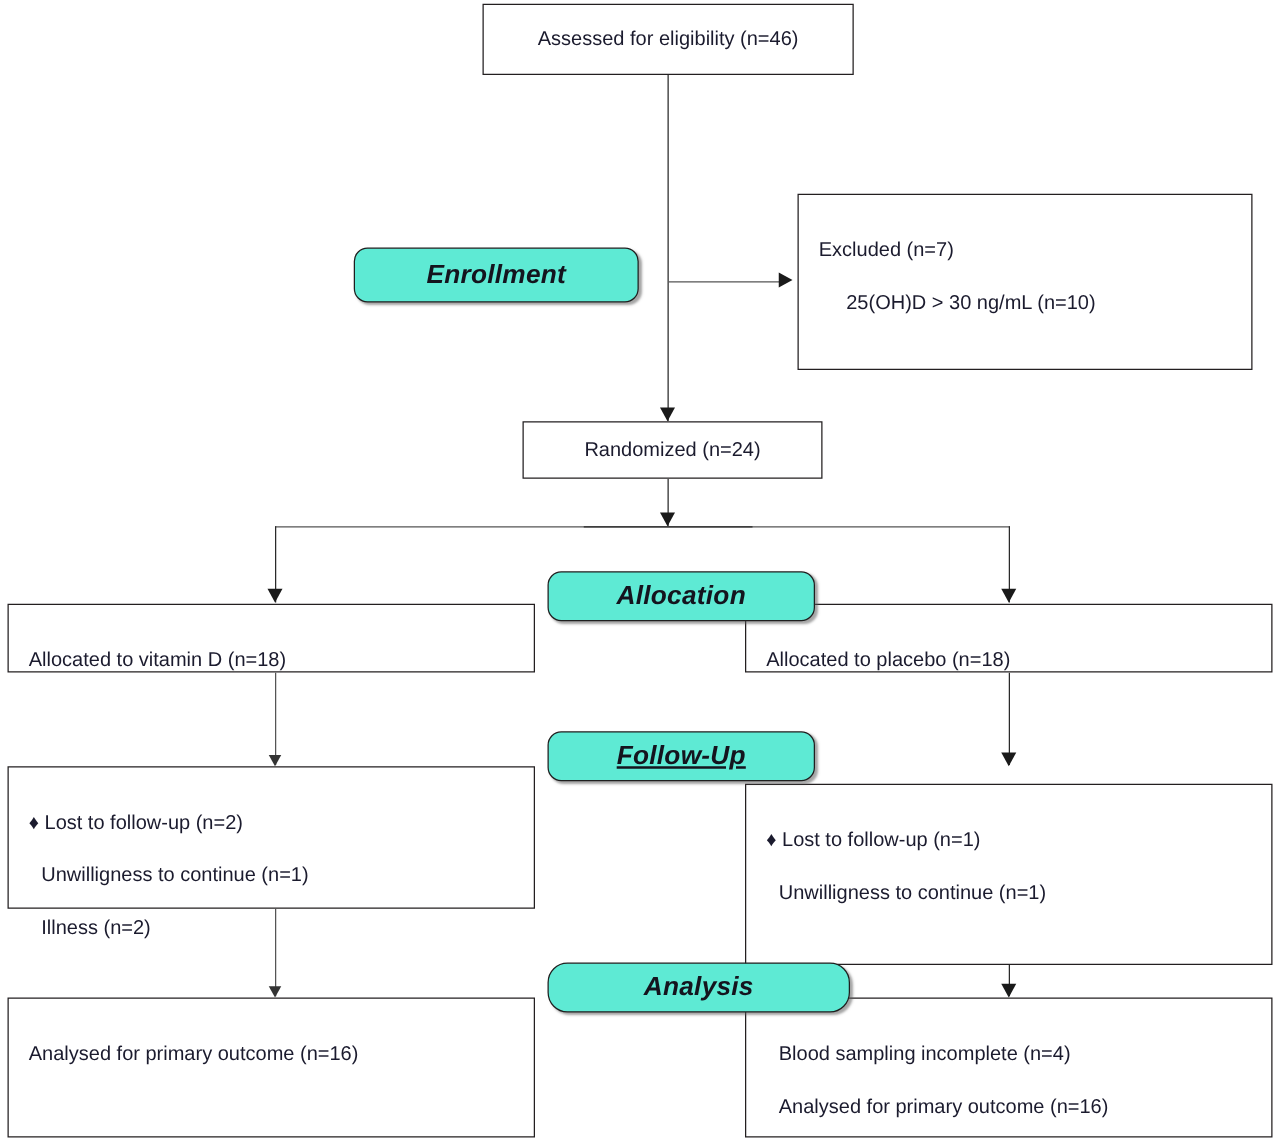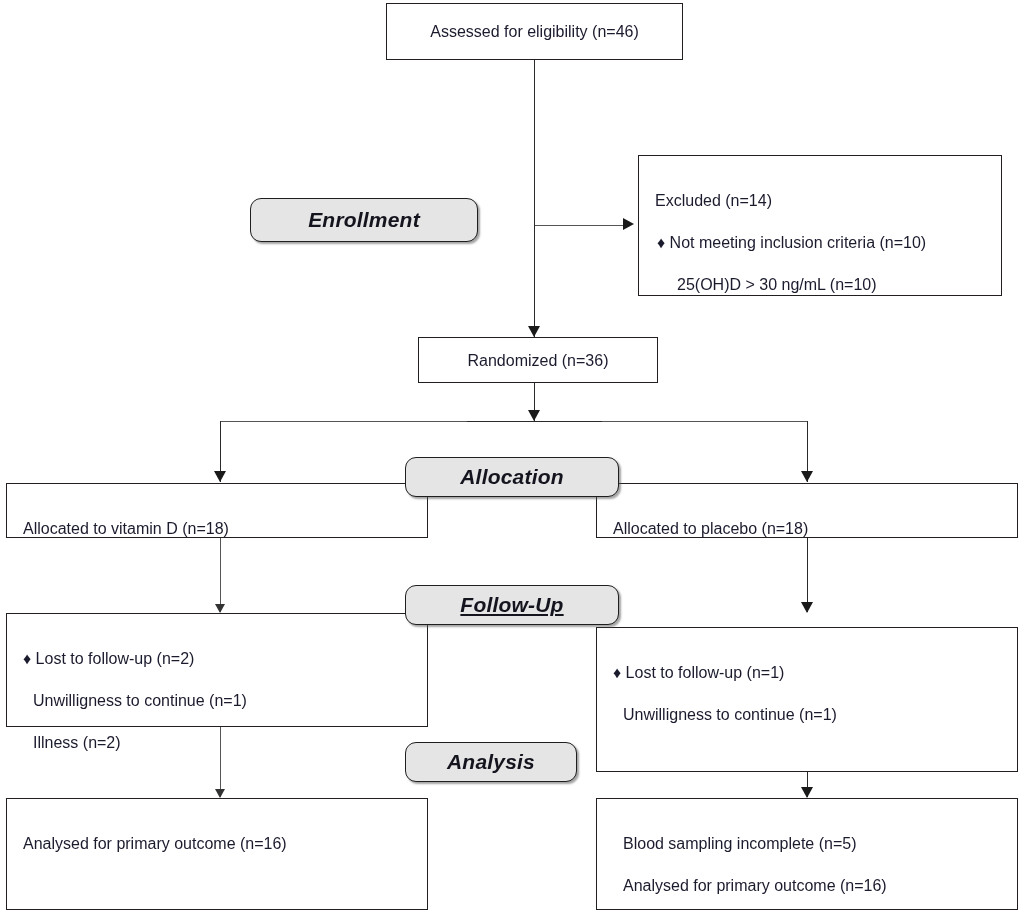--- a/index.html
+++ b/index.html
@@ -43,33 +43,34 @@
   }
   .fbox.padded {
     padding: 13px 16px 10px 16px;
     text-align: left;
   }
 
   
   .badge {
     position: absolute;
     box-sizing: border-box;
-    background: #e5e5e5;
+    background: #5eead4;
     border: 1.6px solid #1f1f1f;
     border-radius: 11px;
     display: flex;
     align-items: center;
     justify-content: center;
     font-style: italic;
     font-weight: bold;
     font-size: 21px;
     color: #14141e;
     letter-spacing: 0.2px;
     box-shadow: 2px 2px 2px rgba(90,90,90,0.55);
     z-index: 6;
+    margin-left: 33px;
   }
 
   
   .vline {
     position: absolute;
     width: 0;
     border-left: 1.7px solid #2a2a2a;
     z-index: 1;
   }
   .hline {
@@ -120,27 +121,26 @@
   <div class="arrow-down" style="left:528px; top:326px;"></div>
 
   <div class="hline thin" style="left:535px; top:225px; width:90px;"></div>
   <div class="arrow-right" style="left:623px; top:218px;"></div>
 
   <div class="badge" style="left:250px; top:198px; width:228px; height:44px;">
     <span>Enrollment</span>
   </div>
 
   <div class="fbox padded" style="left:638px; top:155px; width:364px; height:141px;">
-    <span class="bullet-line">Excluded  (n=14)</span>
-    <span class="bullet-line" style="padding-left:2px;">♦  Not meeting inclusion criteria (n=10)</span>
+    <span class="bullet-line">Excluded  (n=7)</span>
     <span class="bullet-line" style="padding-left:22px;">25(OH)D &gt; 30 ng/mL (n=10)</span>
   </div>
 
   <div class="fbox centered" style="left:418px; top:337px; width:240px; height:46px;">
-    <span class="txt">Randomized (n=36)</span>
+    <span class="txt">Randomized (n=24)</span>
   </div>
 
   <div class="vline" style="left:534px; top:383px; height:38px;"></div>
   <div class="arrow-down" style="left:528px; top:410px;"></div>
   <div class="hline thin" style="left:220px; top:421px; width:588px;"></div>
 
   <div class="hline" style="left:467px; top:421px; width:135px;"></div>
 
   <div class="vline" style="left:220px; top:421px; height:61px;"></div>
   <div class="arrow-down" style="left:214px; top:471px;"></div>
@@ -182,21 +182,21 @@
   <div class="vline thin" style="left:220px; top:727px; height:70px;"></div>
   <div class="arrow-down small" style="left:215px; top:789px;"></div>
 
   <div class="vline" style="left:807px; top:727px; height:70px;"></div>
   <div class="arrow-down" style="left:801px; top:787px;"></div>
 
   <div class="fbox padded" style="left:6px; top:798px; width:422px; height:112px;">
     <span class="txt">Analysed for primary outcome (n=16)</span>
   </div>
   <div class="fbox padded" style="left:596px; top:798px; width:422px; height:112px;">
-    <span class="bullet-line" style="padding-left:10px;">Blood sampling incomplete (n=5)</span>
+    <span class="bullet-line" style="padding-left:10px;">Blood sampling incomplete (n=4)</span>
     <span class="bullet-line" style="padding-left:10px;">Analysed for primary outcome (n=16)</span>
   </div>
 
-  <div class="badge" style="left:405px; top:742px; width:172px; height:40px;">
+  <div class="badge" style="left:405px; top:770px; width:242px; height:40px;border-radius:16px;">
     <span>Analysis</span>
   </div>
 
 </div>
 
 </body></html>

